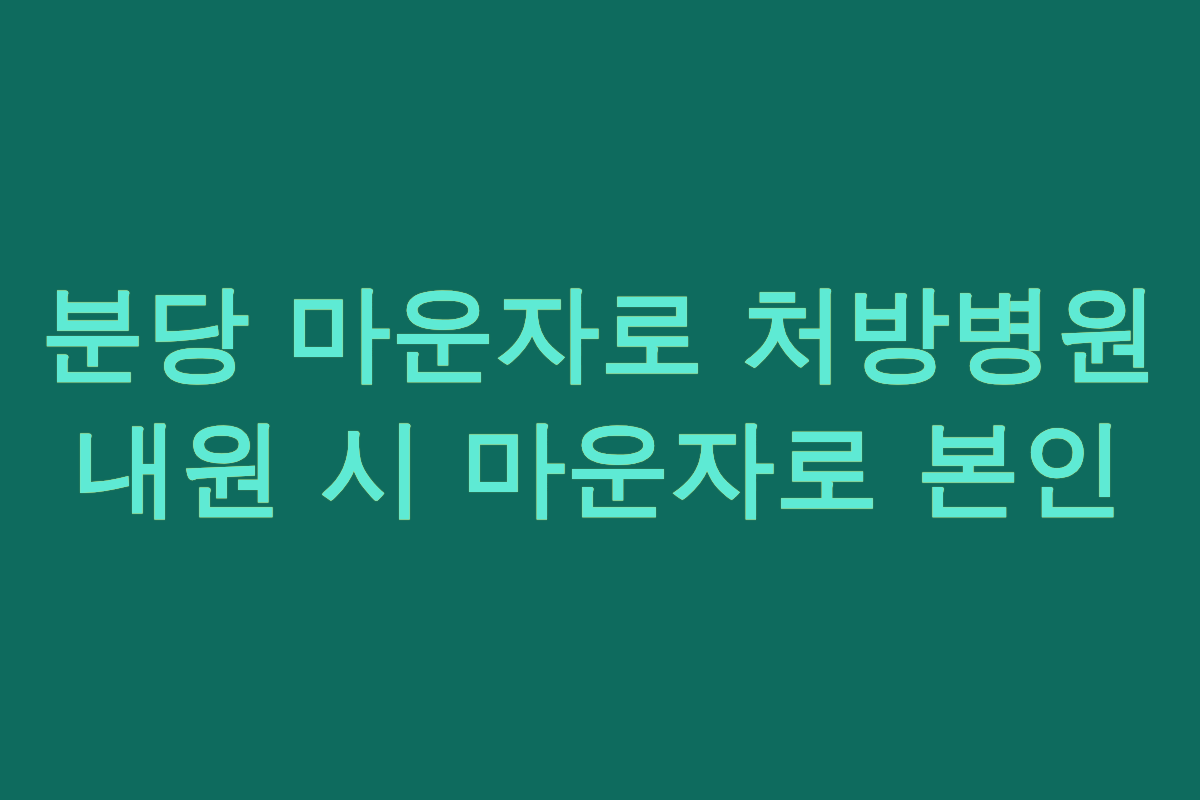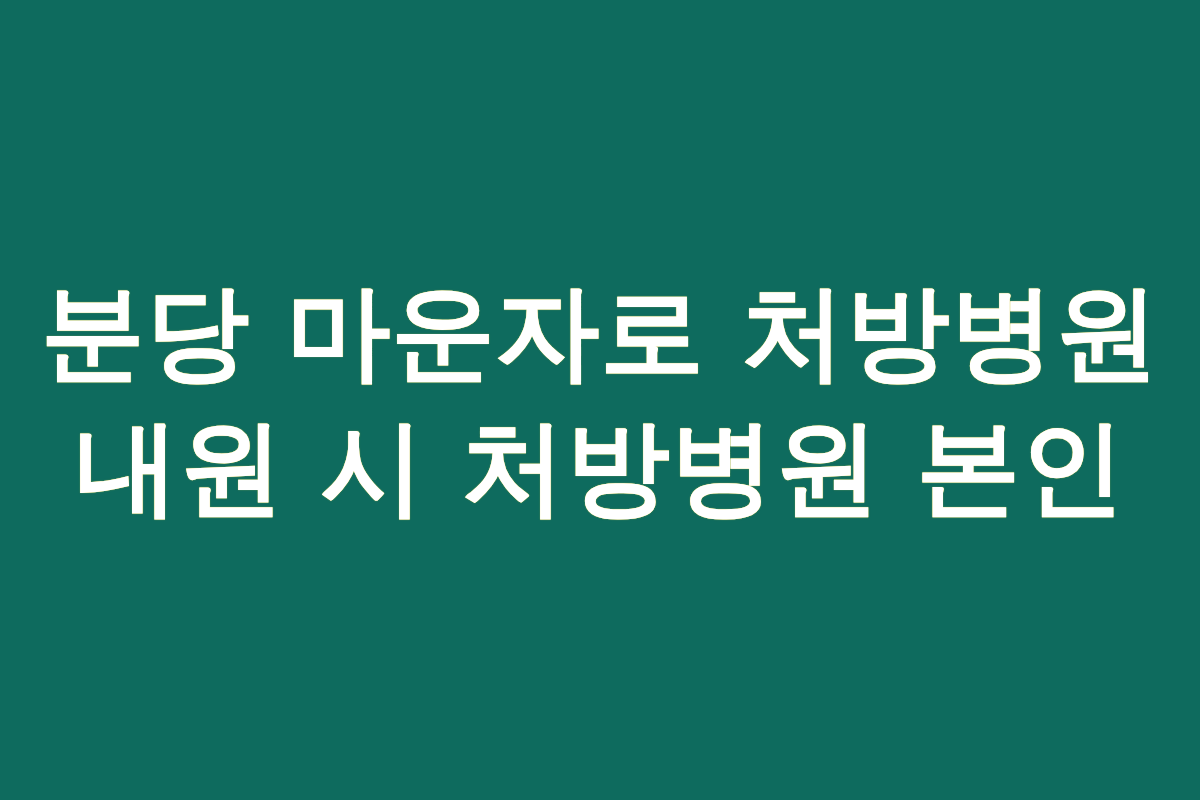--- a/index.html
+++ b/index.html
@@ -56,18 +56,18 @@
   
   .headline-line.is-wide {
     transform: scaleX(1.0);
   }
 </style>
 </head>
 <body>
 
 <div id="banner" style="background: rgb(14, 107, 94);">
 
-  <h1 id="headline" style="color: #ffffff;">
+  <h1 id="headline" style="color: #5eead4;">
     <span class="headline-line is-wide">분당 마운자로 처방병원</span>
-    <span class="headline-line is-wide">내원 시 처방병원 본인</span>
+    <span class="headline-line is-wide">내원 시 마운자로 본인</span>
   </h1>
 
 </div>
 
 </body></html>

